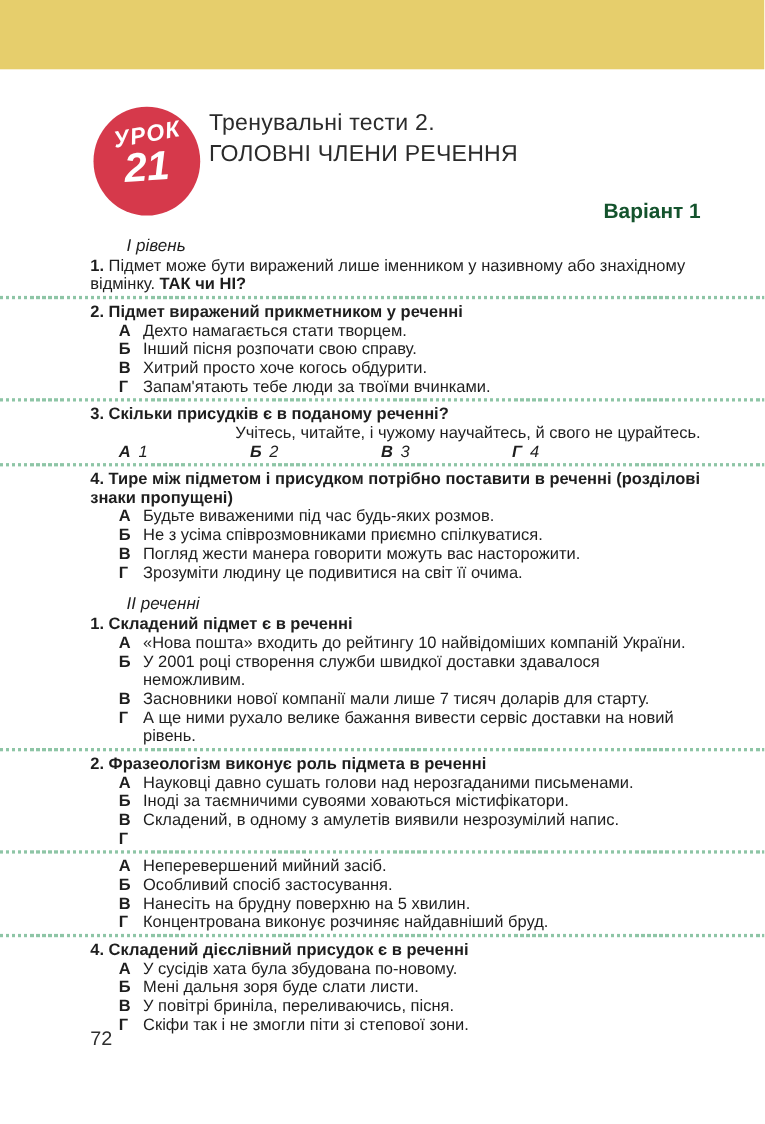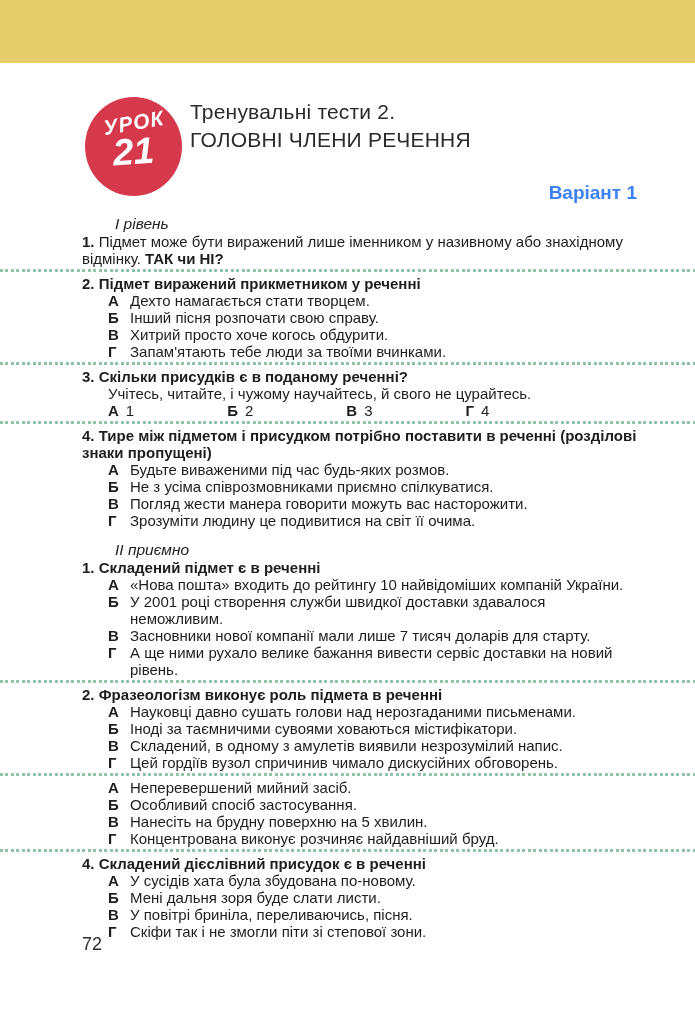--- a/index.html
+++ b/index.html
@@ -59,40 +59,40 @@
     line-height: 28px;
     color: #2b2b2b;
     letter-spacing: 0.2px;
   }
   .variant {
     position: absolute;
     right: 58px;
     top: 121px;
     font-size: 19px;
     font-weight: bold;
-    color: #3b82f6;
+    color: #14532d;
   }
   .content {
     padding: 0 58px 0 82px;
   }
   .level {
     font-style: italic;
     font-size: 15.5px;
     margin-left: 33px;
     margin-bottom: 1px;
   }
   .level.second { margin-top: 12px; }
   .stem { font-weight: bold; }
   .stem .regular { font-weight: normal; }
   .qnum { font-weight: bold; }
   .option { display: flex; margin-left: 26px; }
   .option .letter { font-weight: bold; width: 22px; flex: none; }
-  .sentence { margin-left: 26px; }
+  .sentence { margin-left: 26px; text-align: right; }
   .options-inline { margin-left: 26px; }
-  .options-inline .opt { display: inline-block; width: 115px; }
+  .options-inline .opt { display: inline-block; width: 115px; font-style: italic; }
   .options-inline .letter { font-weight: bold; margin-right: 7px; }
   .separator {
     width: 695px;
     height: 3px;
     margin: 2px 0 3px -82px;
     background: repeating-linear-gradient(to right, #8ec5a6 0 3px, transparent 3px 5.5px);
   }
   .page-number {
     position: absolute;
     left: 82px;
@@ -177,21 +177,21 @@
     <div class="option">
         <span class="letter">В</span>
         <span>Погляд жести манера говорити можуть вас насторожити.</span>
       </div>
     <div class="option">
         <span class="letter">Г</span>
         <span>Зрозуміти людину це подивитися на світ її очима.</span>
       </div>
   </div>
 
-  <p class="level second">ІІ приємно</p>
+  <p class="level second">ІІ реченні</p>
 
   <div class="question">
     <p class="stem"><span class="qnum">1.</span> <span>Складений підмет є в реченні</span></p>
     <div class="option">
         <span class="letter">А</span>
         <span>«Нова пошта» входить до рейтингу 10 найвідоміших компаній України.</span>
       </div>
     <div class="option">
         <span class="letter">Б</span>
         <span>У 2001 році створення служби швидкої доставки здавалося неможливим.</span>
@@ -217,21 +217,20 @@
     <div class="option">
         <span class="letter">Б</span>
         <span>Іноді за таємничими сувоями ховаються містифікатори.</span>
       </div>
     <div class="option">
         <span class="letter">В</span>
         <span>Складений, в одному з амулетів виявили незрозумілий напис.</span>
       </div>
     <div class="option">
         <span class="letter">Г</span>
-        <span>Цей гордіїв вузол спричинив чимало дискусійних обговорень.</span>
       </div>
   </div>
 
   <div class="separator"></div>
 
   <div class="question">
     <div class="option">
         <span class="letter">А</span>
         <span>Неперевершений мийний засіб.</span>
       </div>

